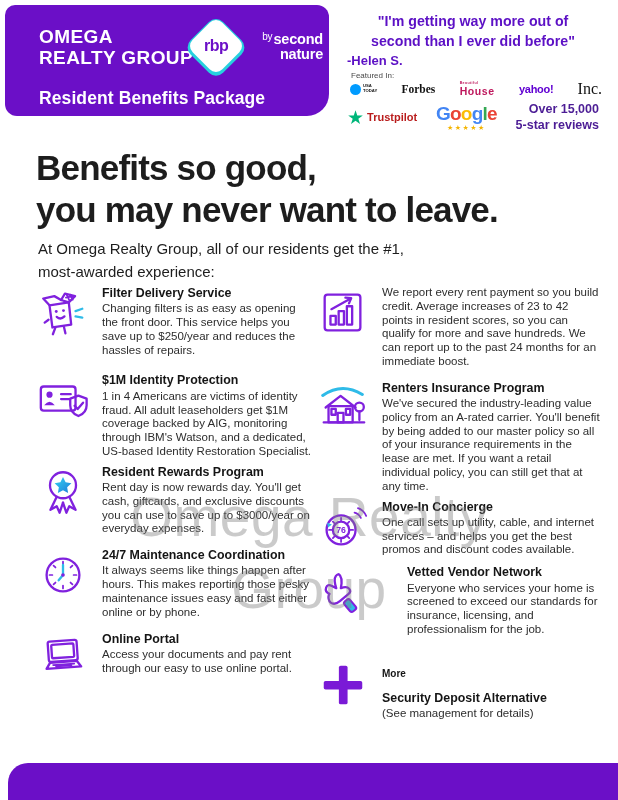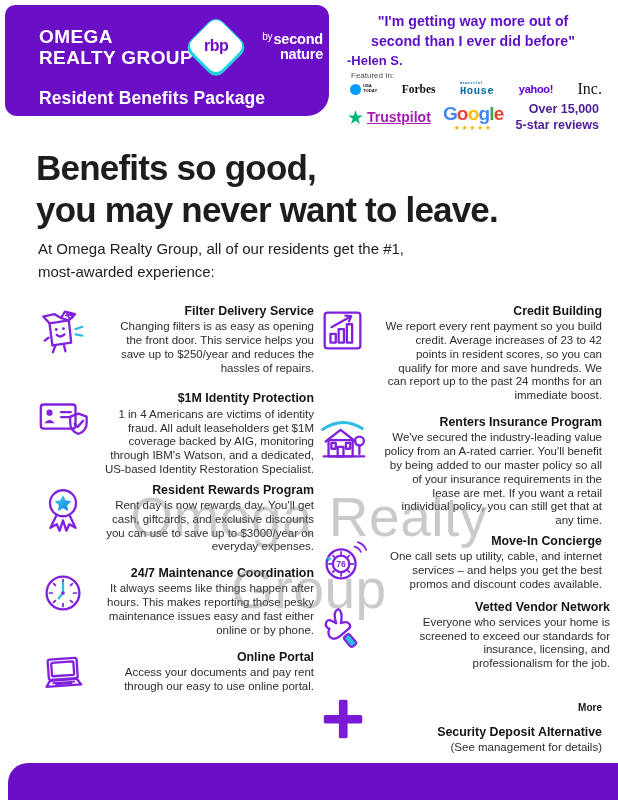--- a/index.html
+++ b/index.html
@@ -24,43 +24,43 @@
   .quote{position:absolute;left:347px;top:11px;width:252px;text-align:center;color:#5C10C5;
          font-weight:bold;font-size:14.2px;line-height:1.42;}
   .attribution{position:absolute;left:347px;top:53px;width:242px;color:#5C10C5;
                font-weight:bold;font-size:13px;}
   .featured-label{position:absolute;left:351px;top:71px;font-size:8px;color:#4a4a4a;}
   .logo-row{position:absolute;left:350px;top:80px;width:252px;display:flex;align-items:center;justify-content:space-between;}
   .usa{display:flex;align-items:center;gap:2px;}
   .usa-circle{width:11px;height:11px;border-radius:50%;background:#009BFF;}
   .usa-text{font-size:4.2px;font-weight:bold;line-height:1.1;color:#111;}
   .forbes{font-family:"Liberation Serif",serif;font-weight:bold;font-size:11.5px;color:#111;}
-  .house{font-family:Liberation Mono, monospace;color:#0369a1;line-height:1;}
+  .house{font-family:Liberation Sans, sans-serif;color:#be185d;line-height:1;}
   .house-small{font-size:3.6px;letter-spacing:.4px;font-weight:bold;}
   .house-main{font-size:10.5px;font-weight:bold;letter-spacing:.6px;}
   .yahoo{color:#6001D2;font-weight:bold;font-size:11px;letter-spacing:-.3px;}
   .inc{font-family:"Liberation Serif",serif;font-weight:normal;font-size:16px;color:#111;}
 
   .review-row{position:absolute;left:347px;top:101px;width:252px;display:flex;align-items:center;justify-content:space-between;}
   .trustpilot{display:flex;align-items:center;gap:3px;}
   .tp-star{color:#00B67A;font-size:19px;line-height:1;}
-  .tp-label{font-size:14px;font-weight:600;color:#a21caf;text-decoration:underline;}
+  .tp-label{font-size:11px;font-weight:600;color:#b91c1c;}
   .google{text-align:center;line-height:1;}
   .g-word{font-size:19px;font-weight:bold;letter-spacing:-.8px;}
   .g0,.g3{color:#4285F4}.g1,.g5{color:#EA4335}.g2{color:#FBBC05}.g4{color:#34A853}
   .g-stars{color:#F4B400;font-size:7px;letter-spacing:1.5px;margin-top:1px;}
   .over{font-size:12.5px;font-weight:bold;color:#4c1d95;text-align:right;line-height:1.3;}
 
   
   .hero-title{position:absolute;left:36px;top:147px;font-size:35px;font-weight:bold;color:#1d1d1d;
               line-height:1.2;letter-spacing:-.8px;}
   .hero-sub{position:absolute;left:38px;top:238px;font-size:15px;color:#1d1d1d;line-height:1.5;}
 
   
-  .col{position:absolute;top:304px;text-align:right;}
+  .col{position:absolute;top:286px;}
   .col-left{left:34px;width:282px;}
   .col-right{left:314px;width:296px;}
   .benefit{display:flex;gap:10px;}
   .b-icon{flex:0 0 58px;display:flex;justify-content:center;align-items:flex-start;}
   .b-text{flex:1;}
   .col-left .b-text{max-width:212px;}
   .col-right .b-text{max-width:220px;}
   .b-title{font-size:12.4px;font-weight:bold;color:#151515;margin-bottom:2px;line-height:1.15;}
   .b-body{font-size:11.5px;line-height:1.2;color:#2d2d2d;}
   .col-left .benefit:nth-child(1){margin-bottom:16px;}
@@ -274,21 +274,20 @@
             <rect x="9" y="9" width="37" height="37" rx="3"></rect>
             <rect x="15" y="31" width="5.5" height="9"></rect>
             <rect x="23.5" y="26" width="5.5" height="14"></rect>
             <rect x="32" y="21" width="5.5" height="19"></rect>
             <path d="M16 24 L36 13"></path>
             <path d="M30.5 12 L36.5 12.6 L34.2 18"></path>
           </g>
         </svg>
       </div>
       <div class="b-text">
-        <div class="b-title">Credit Building</div>
         <div class="b-body">We report every rent payment so you build credit. Average increases of 23 to 42 points in resident scores, so you can qualify for more and save hundreds. We can report up to the past 24 months for an immediate boost.</div>
       </div>
     </div>
 
     <div class="benefit">
       <div class="b-icon">
         <svg viewBox="0 0 56 56" width="54" height="54">
           <path class="cyan" fill="none" stroke-width="3.2" stroke-linecap="round" d="M7 15 Q27 1 48 14"></path>
           <g class="ic">
             <path d="M10 27.5 L25.5 15.5 L41 27.5"></path>

